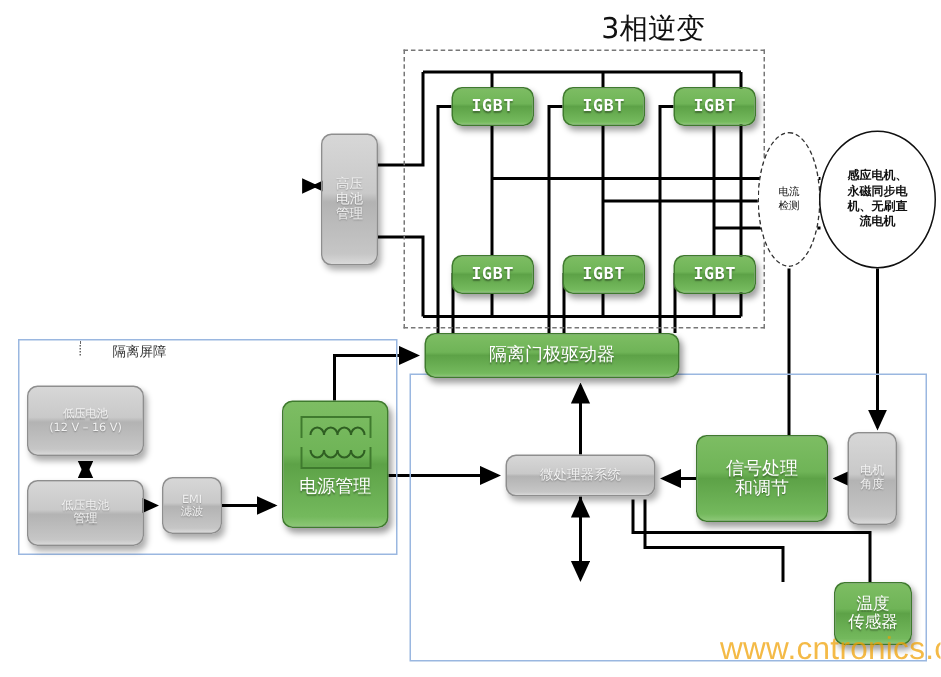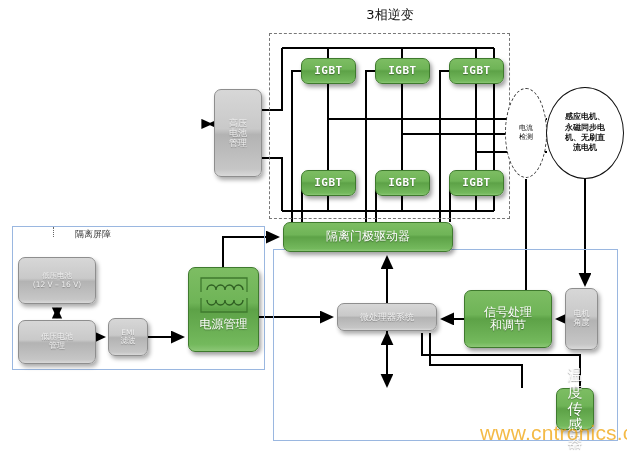--- a/index.html
+++ b/index.html
@@ -66,28 +66,28 @@
     z-index: 1;
   }
 
   .igbt { width: 55px; height: 26px; font-size: 11px; font-weight: bold; letter-spacing: .5px;
           font-family: "DejaVu Sans Mono", "Liberation Mono", monospace; }
 
   #title-3phase {
     position: absolute;
     left: 310px; top: 6px;
     width: 160px;
-    text-align: center;
-    font-size: 13px;
+    text-align: right;
+    font-size: 19px;
     color: #111;
     z-index: 6;
   }
 
   #hv-battery   { left: 127px; top: 102px; width: 75px;  height: 44px; font-size: 8px; }
-  #hv-bms       { left: 214px; top: 89px;  width: 48px;  height: 88px; font-size: 9px; }
+  #hv-bms       { left: 214px; top: 89px;  width: 38px;  height: 88px; font-size: 9px; }
 
   #igbt-1 { left: 301px; top: 58px; }
   #igbt-2 { left: 375px; top: 58px; }
   #igbt-3 { left: 449px; top: 58px; }
   #igbt-4 { left: 301px; top: 170px; }
   #igbt-5 { left: 375px; top: 170px; }
   #igbt-6 { left: 449px; top: 170px; }
 
   #gate-driver { left: 283px; top: 222px; width: 170px; height: 30px; font-size: 12px; }
 
@@ -120,21 +120,21 @@
   #emi        { left: 108px; top: 318px; width: 40px; height: 38px; font-size: 7.5px; }
   #power-mgmt { left: 188px; top: 267px; width: 71px; height: 85px; font-size: 12px;
                 align-items: flex-end; padding-bottom: 20px; }
 
   #micro      { left: 337px; top: 303px; width: 100px; height: 28px; font-size: 9px; }
   #sig-proc   { left: 464px; top: 290px; width: 88px;  height: 58px; font-size: 12px; }
   #motor-fb   { left: 565px; top: 288px; width: 33px;  height: 62px; font-size: 8px; }
 
   #comm       { left: 288px; top: 390px; width: 201px; height: 36px; font-size: 12px; }
   #mem-mon    { left: 498px; top: 388px; width: 48px;  height: 42px; font-size: 9px; }
-  #temp-sens  { left: 556px; top: 388px; width: 38px;  height: 42px; font-size: 15px; }
+  #temp-sens  { left: 556px; top: 388px; width: 52px;  height: 42px; font-size: 11px; }
 
   #right-blue-box {
     position: absolute;
     left: 273px; top: 249px;
     width: 345px; height: 192px;
     border: 1px solid #9ab7e0;
     z-index: 1;
   }
 
   

